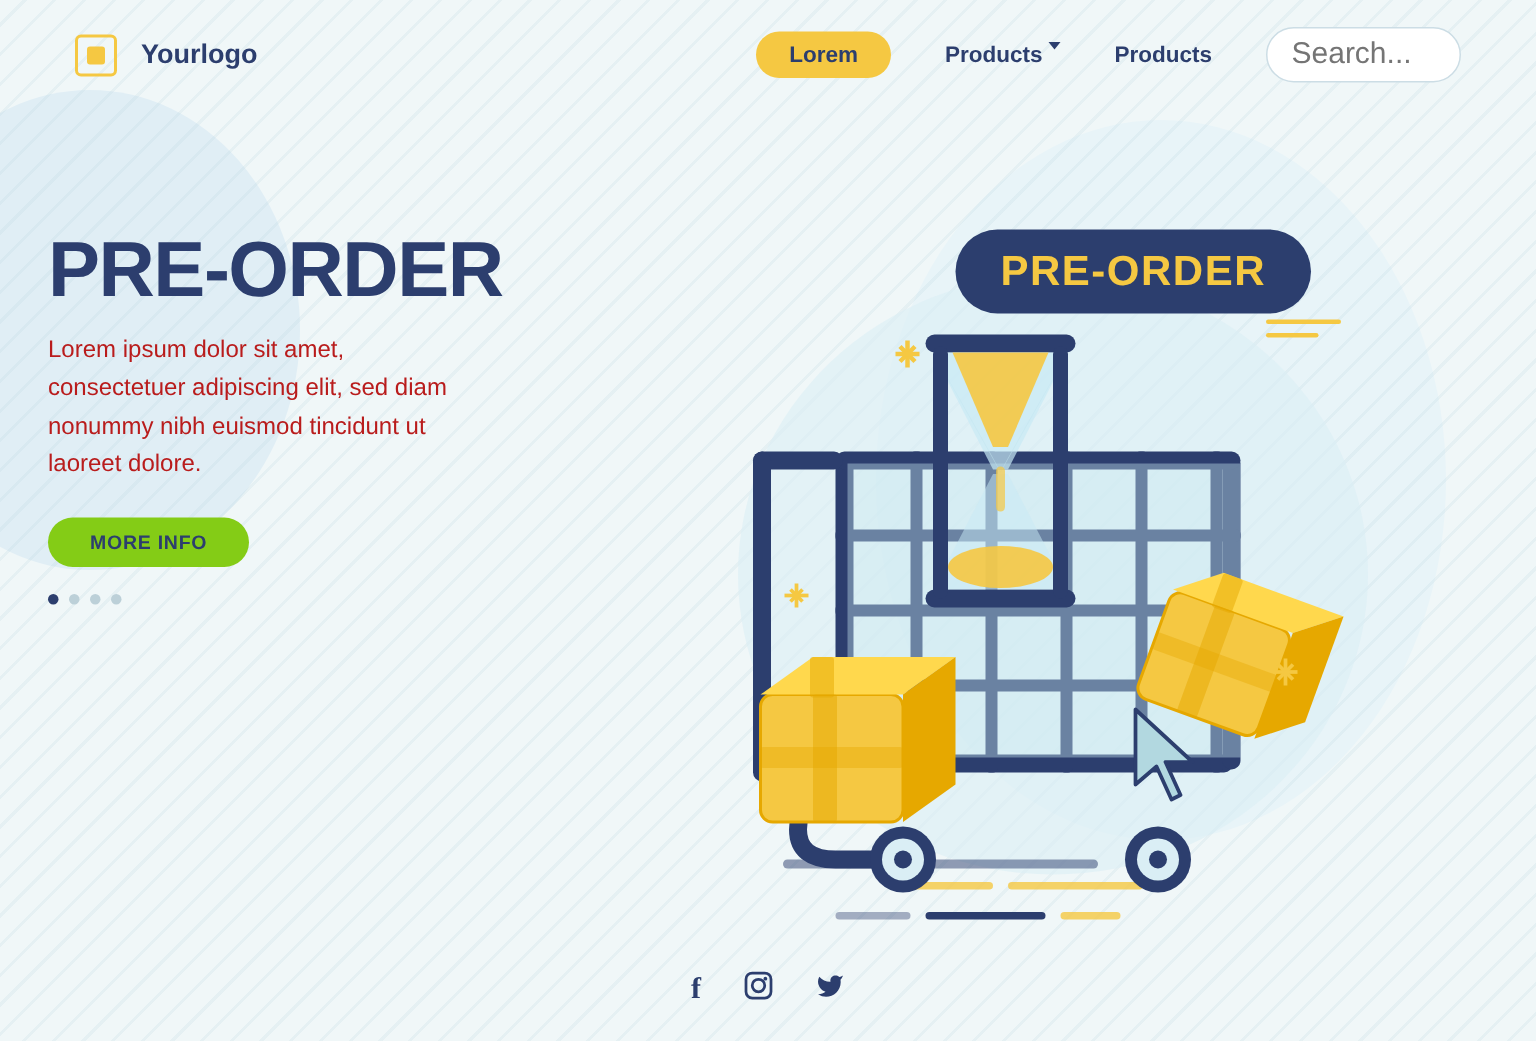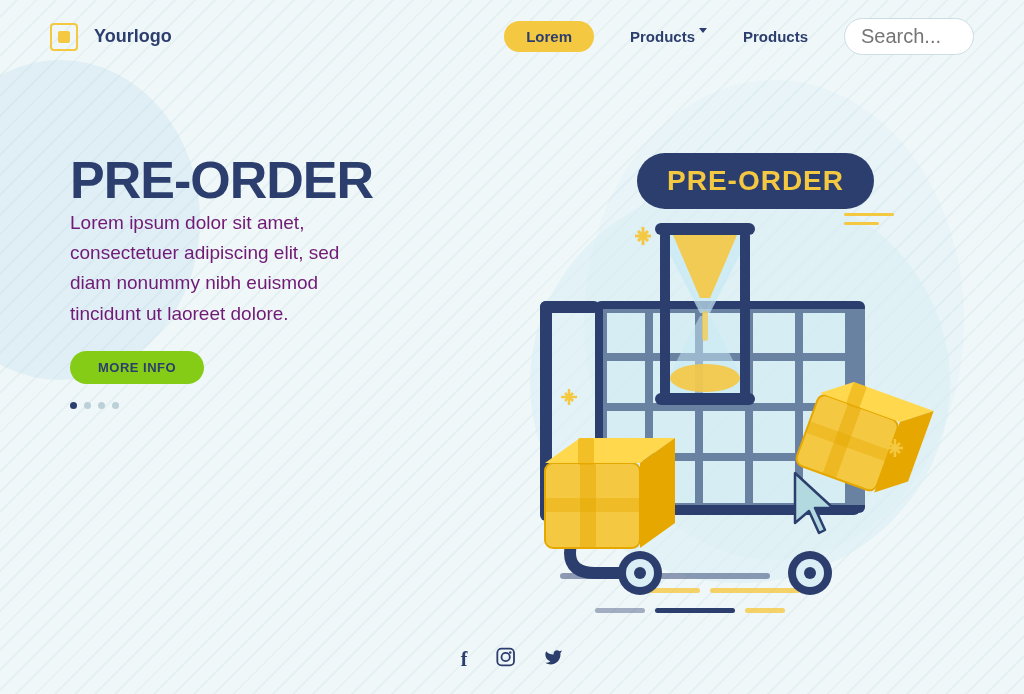--- a/index.html
+++ b/index.html
@@ -120,41 +120,41 @@
       background: white;
       width: 130px;
     }
 
     
     .main-content {
       position: relative;
       z-index: 5;
       display: flex;
       align-items: flex-start;
-      padding: 20px 50px 0 70px;
+      padding: 20px 50px 0 32px;
       height: calc(694px - 74px);
     }
 
     
     .left-section {
       flex: 0 0 320px;
       padding-top: 60px;
     }
     .hero-title {
       font-size: 52px;
       font-weight: 900;
       color: #2c3e6e;
       line-height: 1.05;
       letter-spacing: -1px;
       text-transform: uppercase;
     }
     .hero-desc {
-      margin-top: 0;
-      font-size: 19px;
-      color: #701a75;
+      margin-top: 13px;
+      font-size: 16px;
+      color: #b91c1c;
       line-height: 1.6;
       max-width: 270px;
     }
     .more-info-btn {
       display: inline-block;
       margin-top: 22px;
       background: #84cc16;
       border-radius: 20px;
       padding: 9px 28px;
       font-size: 13px;

